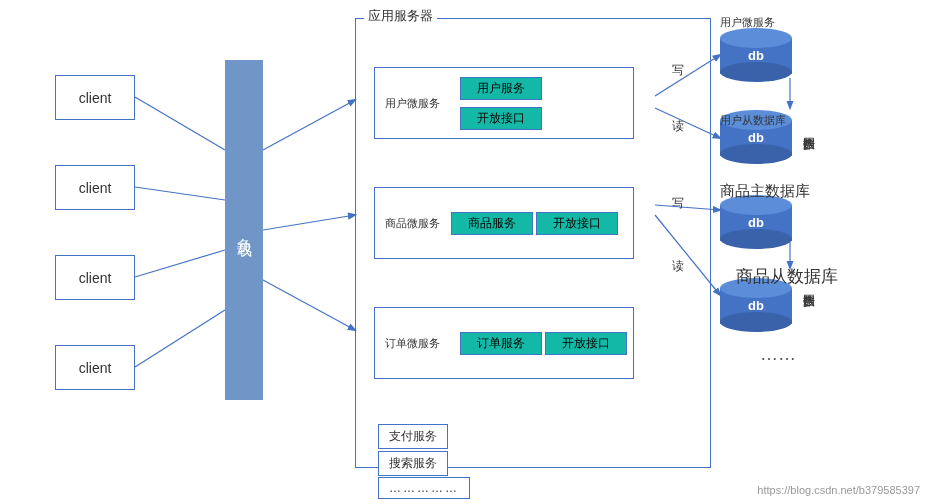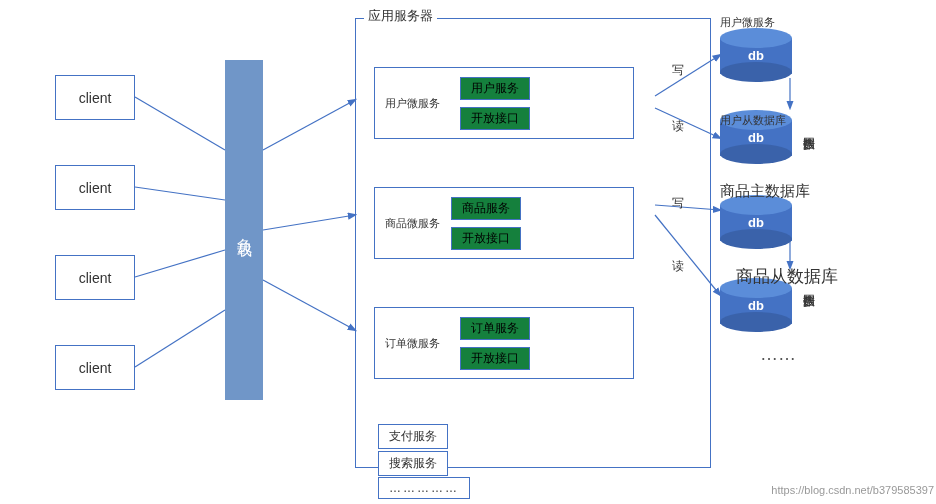--- a/index.html
+++ b/index.html
@@ -68,22 +68,22 @@
       top: -12px;
       left: 8px;
       background: #fff;
       padding: 0 4px;
       font-size: 13px;
       color: #333;
     }
 
     .service-inner-box {
       border: 1px solid #4472C4;
-      background: #15803d;
-      padding: 2px 10px;
+      background: #14b8a6;
+      padding: 2px 16px;
       margin: 2px 0;
       font-size: 12px;
       text-align: center;
     }
 
     .micro-label {
       font-size: 11px;
       color: #333;
       padding: 2px 4px;
       white-space: nowrap;
@@ -111,21 +111,21 @@
     
     .label-text {
       position: absolute;
       font-size: 12px;
       color: #333;
     }
 
     .watermark {
       position: absolute;
       bottom: 8px;
-      right: 2px;
+      right: 16px;
       font-size: 11px;
       color: #999;
     }
   </style>
 </head>
 <body>
 
 <div class="diagram-container">
 
   <svg class="arrows-svg">
@@ -180,29 +180,29 @@
     <div style="position:absolute; left:18px; top:48px; width:260px; height:72px; border:1.5px solid #4472C4; display:flex; align-items:center;">
       <span class="micro-label" style="padding:0 10px;">用户微服务</span>
       <div style="display:flex; flex-direction:column; margin-left:10px; gap:3px;">
         <div class="service-inner-box">用户服务</div>
         <div class="service-inner-box">开放接口</div>
       </div>
     </div>
 
     <div style="position:absolute; left:18px; top:168px; width:260px; height:72px; border:1.5px solid #4472C4; display:flex; align-items:center;">
       <span class="micro-label" style="padding:0 10px;">商品微服务</span>
-      <div style="display:flex; flex-direction:column; margin-left:1px; gap:3px;">
+      <div style="display:flex; flex-direction:row; margin-left:1px; gap:3px;">
         <div class="service-inner-box">商品服务</div>
         <div class="service-inner-box">开放接口</div>
       </div>
     </div>
 
     <div style="position:absolute; left:18px; top:288px; width:260px; height:72px; border:1.5px solid #4472C4; display:flex; align-items:center;">
       <span class="micro-label" style="padding:0 10px;">订单微服务</span>
-      <div style="display:flex; flex-direction:column; margin-left:10px; gap:3px;">
+      <div style="display:flex; margin-left:10px; gap:3px;">
         <div class="service-inner-box">订单服务</div>
         <div class="service-inner-box">开放接口</div>
       </div>
     </div>
 
     <div class="standalone-service" style="left:22px; top:405px;">支付服务</div>
     <div class="standalone-service" style="left:22px; top:432px;">搜索服务</div>
     <div class="standalone-service" style="left:22px; top:458px; letter-spacing:2px;">……………</div>
   </div>
 

